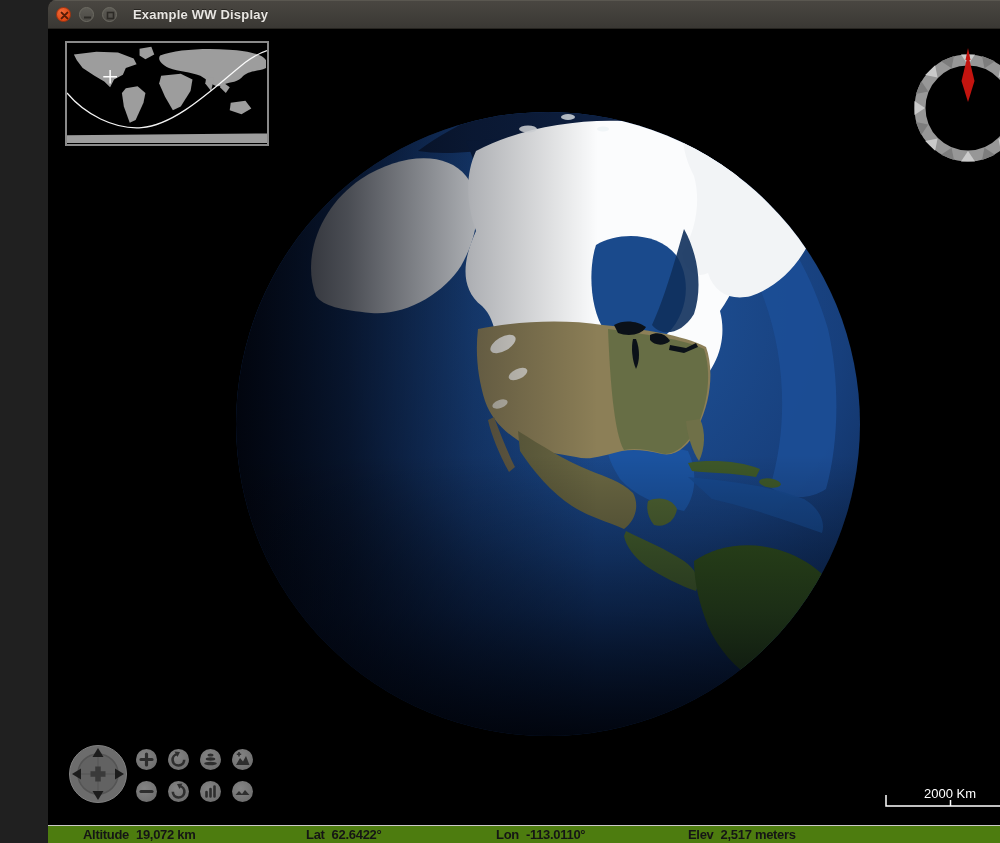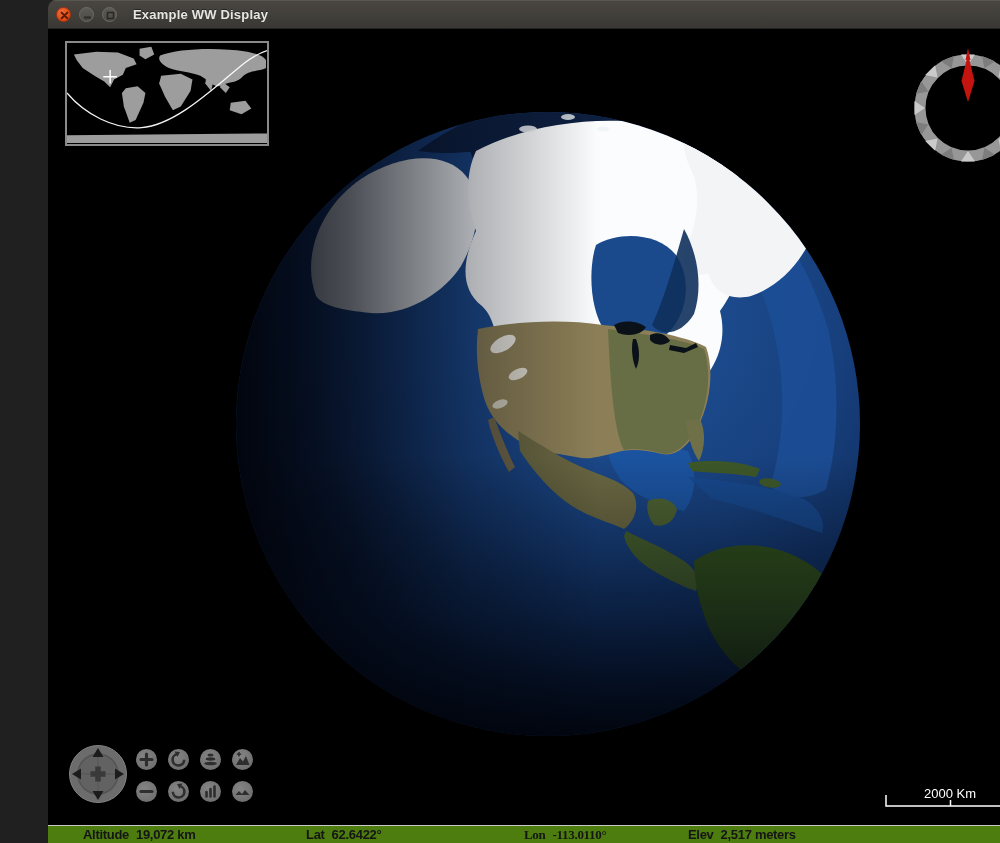--- a/index.html
+++ b/index.html
@@ -297,17 +297,17 @@
     <svg class="scalebar" viewBox="0 0 150 42">
       <text x="72" y="27" text-anchor="middle" style="text-shadow:1px 1px 1px #000;">2000 Km</text>
       <path d="M8,24 V35 H137 V24 M72.5,35 V29" fill="none" stroke="#ffffff" stroke-width="1.5"></path>
     </svg>
 
   </div>
 
   <div class="statusbar">
     <span class="sfield" style="left:35px;"><span class="lbl">Altitude</span><span>19,072 km</span></span>
     <span class="sfield" style="left:258px;"><span class="lbl">Lat</span><span>62.6422°</span></span>
-    <span class="sfield" style="left:476px;font-family:Liberation Serif, serif;"><span class="lbl">Lon</span><span>-113.0110°</span></span>
+    <span class="sfield" style="left:448px;"><span class="lbl">Lon</span><span>-113.0110°</span></span>
     <span class="sfield" style="left:640px;"><span class="lbl">Elev</span><span>2,517 meters</span></span>
   </div>
 
 </div>
 
 </body></html>

